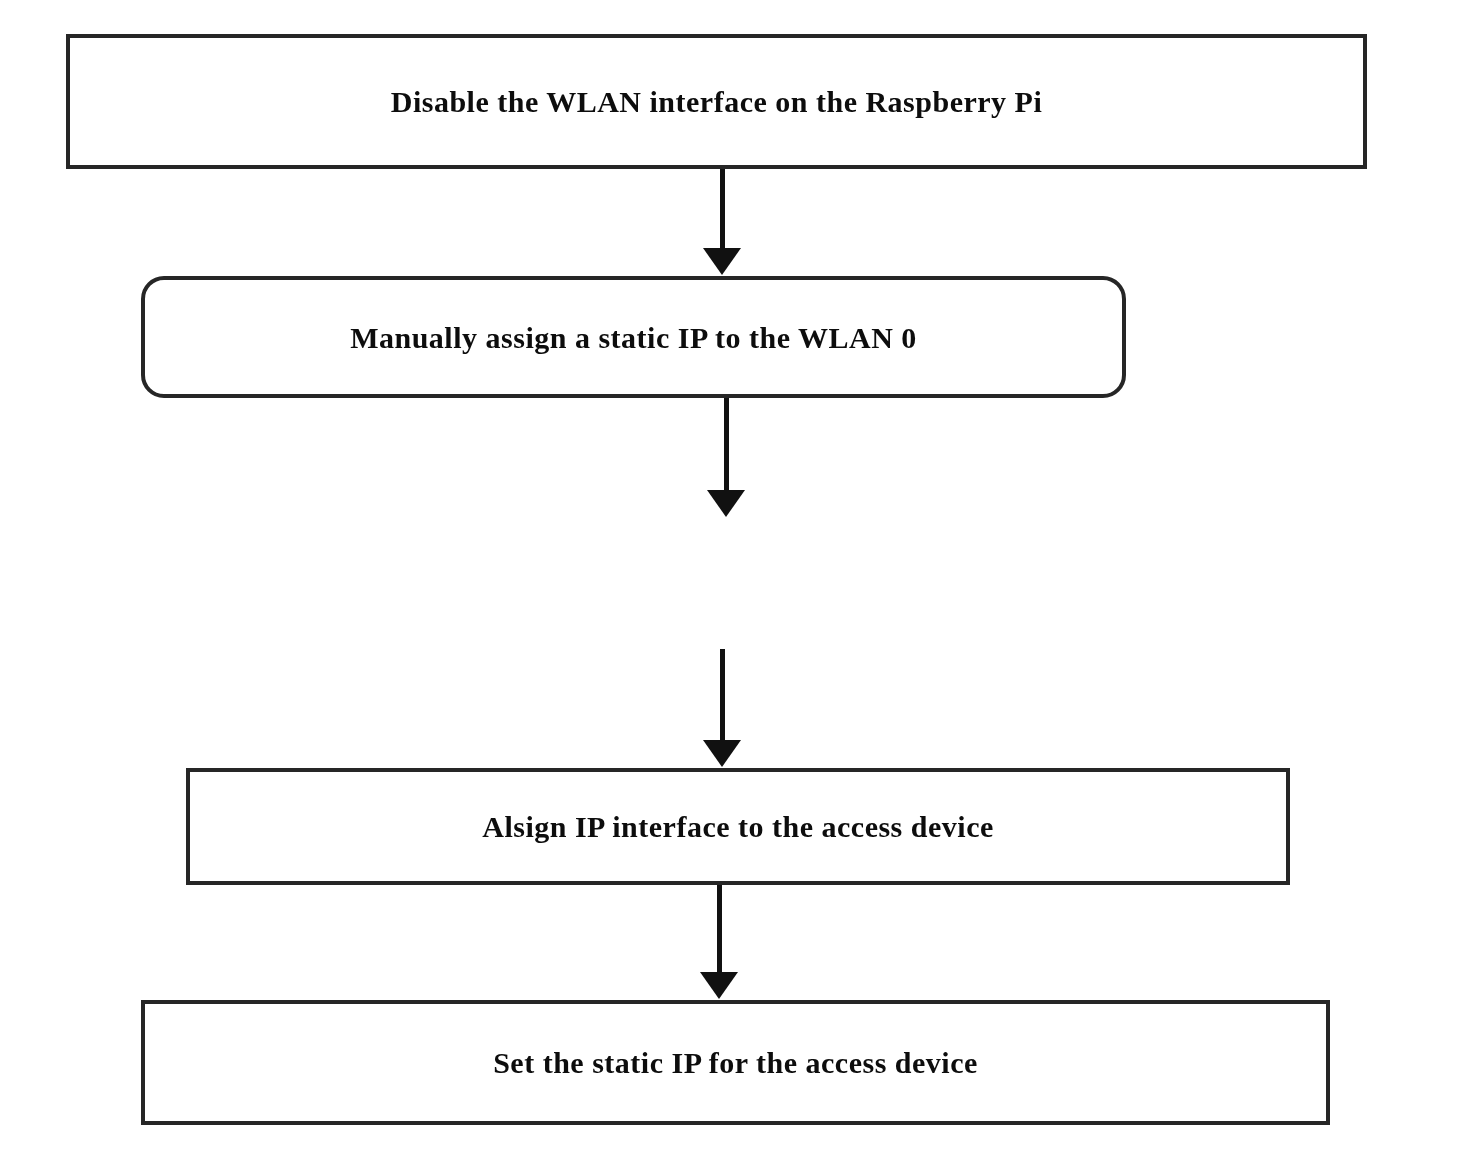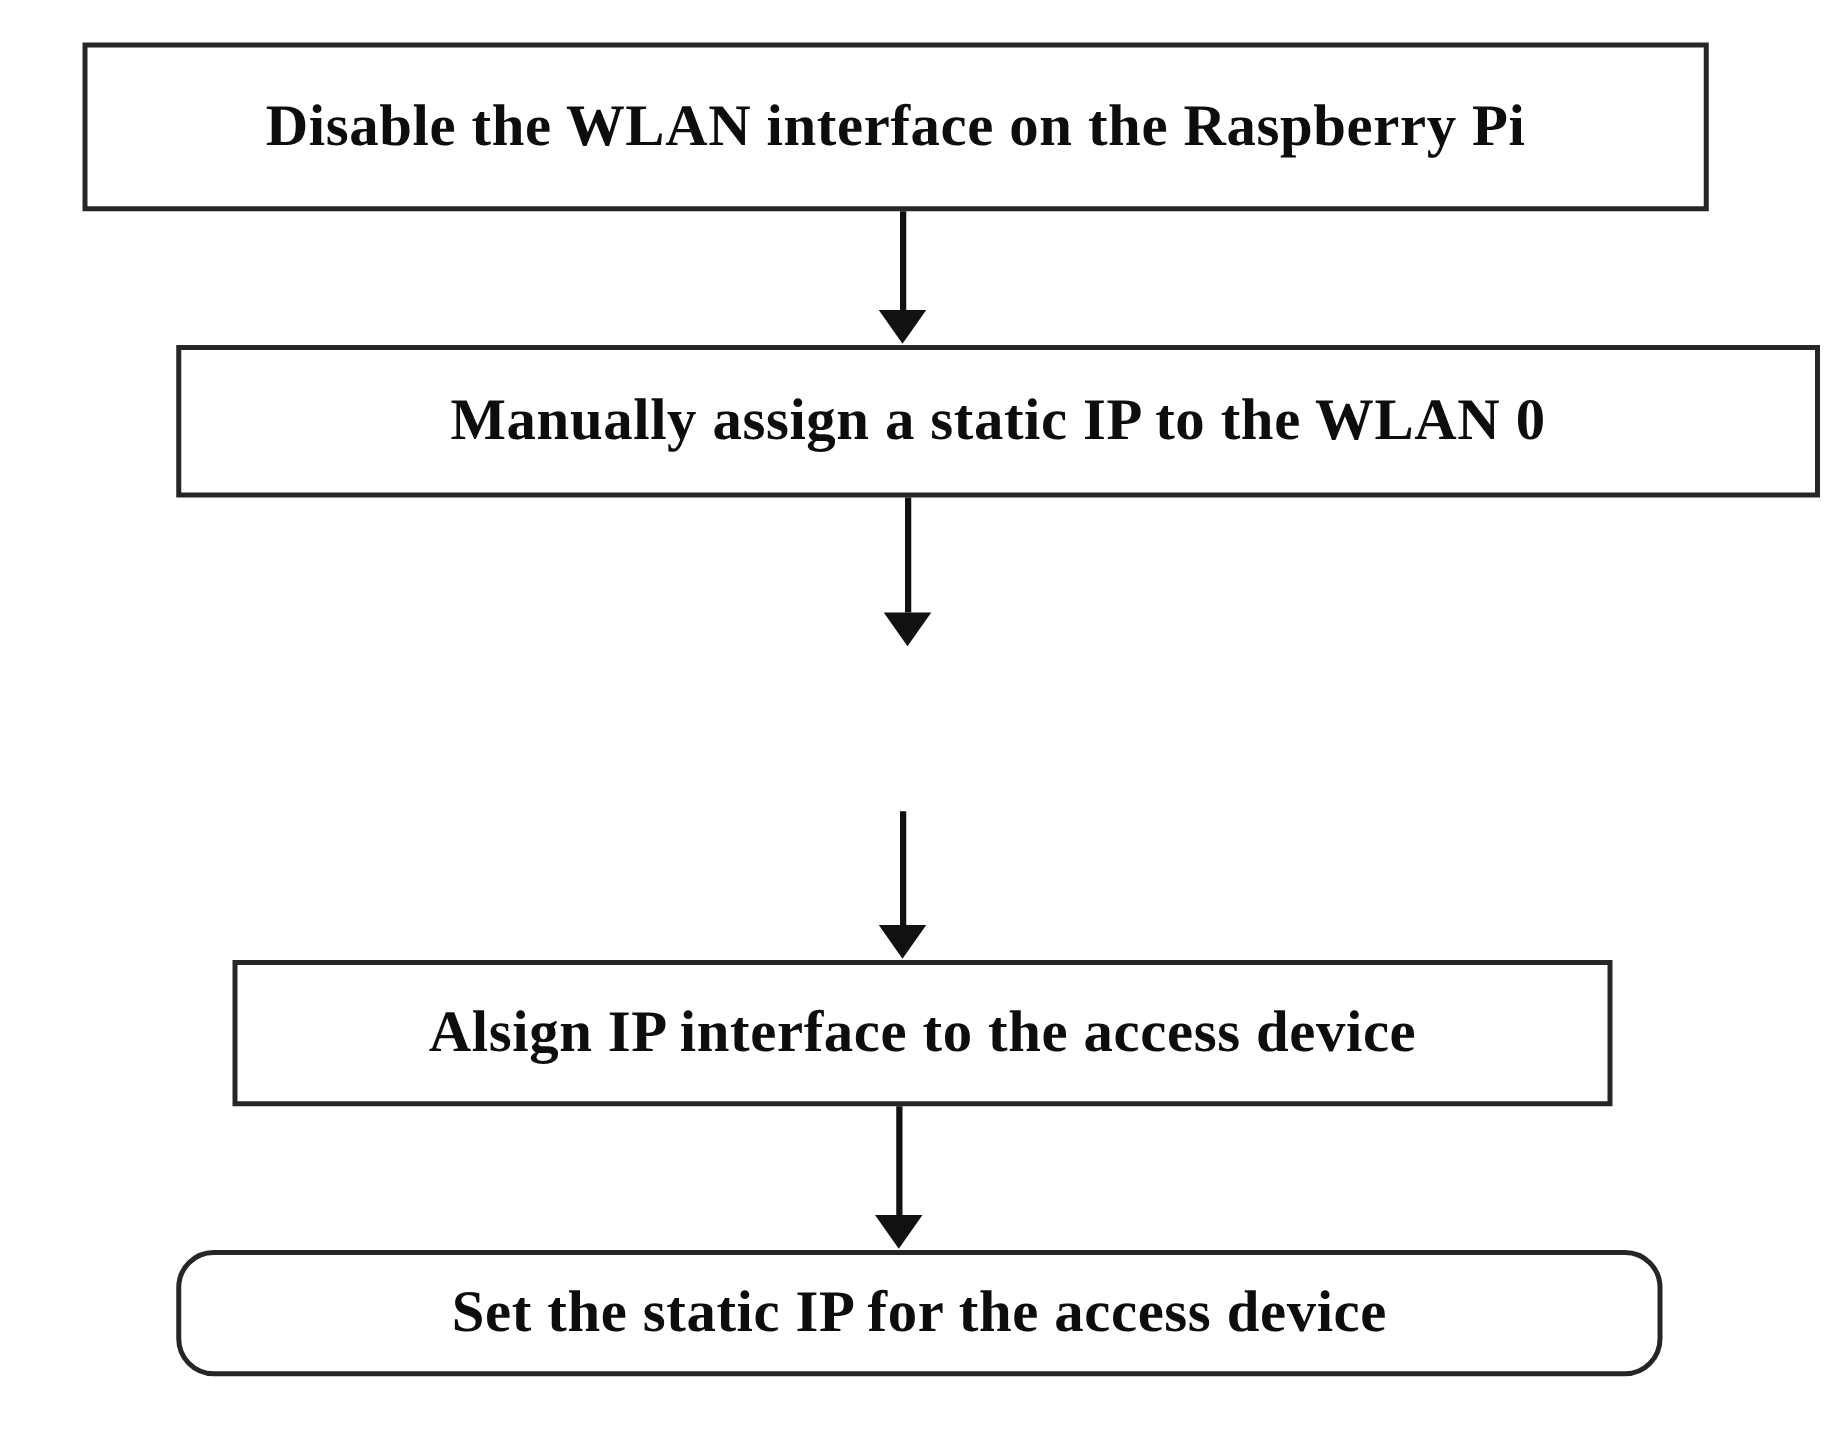--- a/index.html
+++ b/index.html
@@ -23,30 +23,30 @@
     position: absolute;
     box-sizing: border-box;
     border: 4px solid #262626;
     background: #ffffff;
     display: flex;
     align-items: center;
     justify-content: center;
     text-align: center;
     font-weight: bold;
     color: #0d0d0d;
-    font-size: 47px;
+    font-size: 30px;
     letter-spacing: 0.5px;
     line-height: 1.1;
     padding: 0 10px;
   }
   #box1 { left: 66px;  top: 34px;   width: 1301px; height: 135px; }
-  #box2 { left: 141px; top: 276px;  width: 1315px; height: 122px; }
+  #box2 { left: 141px; top: 276px;  width: 985px; height: 122px; border-radius: 23px; }
   #box3 { left: 20px;  top: 518px;  width: 1420px; height: 131px; }
   #box4 { left: 186px; top: 768px;  width: 1104px; height: 117px; }
-  #box5 { left: 141px; top: 1000px; width: 1189px; height: 101px; border-radius: 30px; }
+  #box5 { left: 141px; top: 1000px; width: 1189px; height: 125px; }
 
   .flow-arrow {
     position: absolute;
     width: 40px;
     display: flex;
     flex-direction: column;
     align-items: center;
   }
   .flow-arrow .stem {
     width: 5px;

